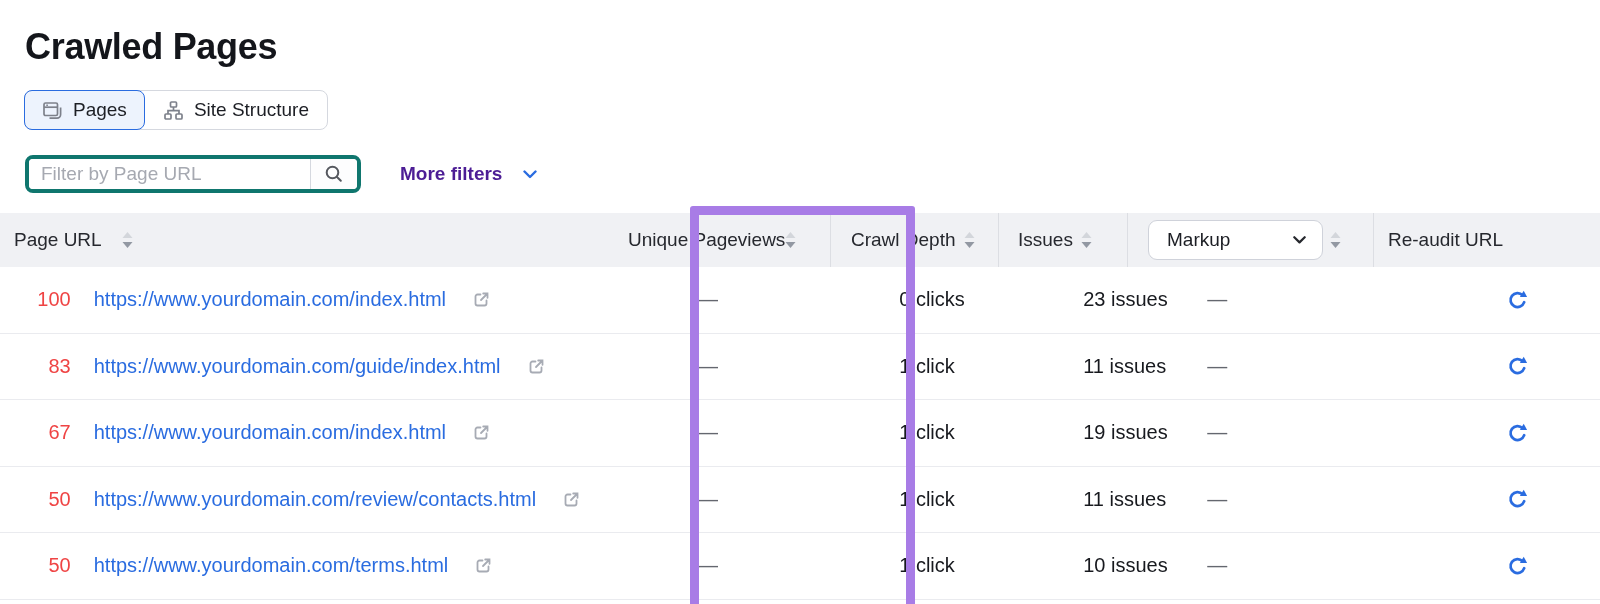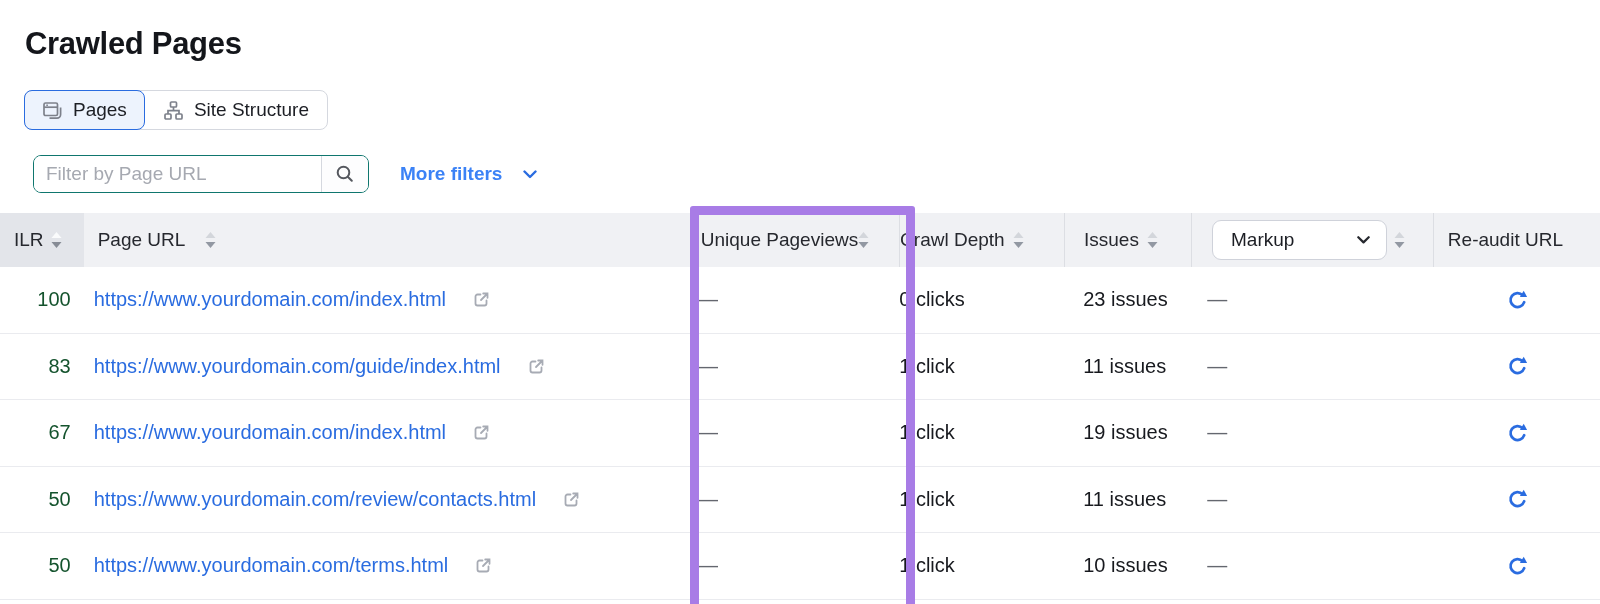--- a/index.html
+++ b/index.html
@@ -1,41 +1,41 @@
 <!DOCTYPE html>
 <html><head>
 <meta charset="utf-8">
 <style>
   * { margin:0; padding:0; box-sizing:border-box; }
   html,body { width:1600px; height:604px; overflow:hidden; background:#ffffff;
               font-family:"Liberation Sans", sans-serif; color:#17191e; }
   .stage { position:absolute; left:0; top:0; width:1600px; height:604px; }
 
   
-  .page-title { position:absolute; left:25px; top:26px; font-size:31px; font-weight:800;
+  .page-title { position:absolute; left:25px; top:26px; font-size:36px; font-weight:800;
                 letter-spacing:-0.3px; color:#14161b; }
 
   
   .seg { position:absolute; left:24px; top:90px; height:40px; display:flex;
          border:1px solid #d5d8df; border-radius:8px; background:#fff; }
   .seg-btn { display:flex; align-items:center; gap:10px; padding:0 18px; height:38px;
              font-size:19px; color:#1c1e24; cursor:pointer; background:transparent; border:none; }
   .seg-btn.active { background:#edf3fd; border:1.5px solid #2a6ce0; border-radius:8px;
                     height:40px; margin:-1px 0 0 -1px; padding:0 17px;text-align:right; }
 
   
   .filter-box { position:absolute; left:25px; top:155px; width:336px; height:38px;
-                border:1px solid #0f766e; border-radius:8px; display:flex; overflow:hidden; background:#fff;margin-left:8px; }
+                border:4px solid #0f766e; border-radius:8px; display:flex; overflow:hidden; background:#fff; }
   .filter-input { flex:1; border:none; outline:none; padding:0 12px; font-size:19px;
                   font-family:"Liberation Sans", sans-serif; color:#1c1e24; }
   .filter-input::placeholder { color:#a6a9b1; }
   .search-btn { width:47px; border:none; border-left:1px solid #d5d8df; background:#fdfdfe;
                 display:flex; align-items:center; justify-content:center; cursor:pointer; }
   .more-filters { position:absolute; left:400px; top:155px; height:38px; display:flex;
-                  align-items:center; gap:21px; color:#3b82f6; font-size:19px; font-weight:700;
+                  align-items:center; gap:21px; color:#4c1d95; font-size:19px; font-weight:700;
                   cursor:pointer; }
 
   
   .thead { position:absolute; left:0; top:213px; width:1600px; height:54px;
            background:#f0f1f4; display:flex; }
   .hcell { display:flex; align-items:center; font-size:19px; color:#26282e; }
   .rows  { position:absolute; left:0; top:267px; width:1600px; }
   .trow  { display:flex; height:66.5px; border-bottom:1px solid #eaebef; background:#fff; }
   .cell  { display:flex; align-items:center; font-size:20px; }
 
@@ -45,27 +45,27 @@
   .col-up  { width:225px; }
   .col-cd  { width:168px; }
   .col-iss { width:129px; }
   .col-mk  { width:246px; }
   .col-ra  { width:170px; }
 
   
   .hcell.col-ilr { background:#e3e5ea; padding-left:14px; gap:7px; cursor:pointer; }
   .hcell.col-url { padding-left:14px; gap:20px; cursor:pointer; }
   .hcell.col-up  { padding-left:23px; cursor:pointer; }
-  .hcell.col-cd  { padding-left:0; gap:8px; border-left:1px solid #dcdee3; cursor:pointer;text-align:right; }
+  .hcell.col-cd  { padding-left:20px; gap:8px; border-left:1px solid #dcdee3; cursor:pointer;text-align:right; }
   .hcell.col-iss { padding-left:19px; gap:8px; border-left:1px solid #dcdee3; cursor:pointer; }
   .hcell.col-mk  { padding-left:20px; gap:7px; border-left:1px solid #dcdee3;text-align:center; }
   .hcell.col-ra  { padding-left:14px; border-left:1px solid #dcdee3; }
 
   
-  .cell.col-ilr { justify-content:flex-end; padding-right:13px; color:#14532d; }
+  .cell.col-ilr { justify-content:flex-end; padding-right:13px; color:#ef4444; }
   .cell.col-url { padding-left:10px; gap:25px; }
   .cell.col-up  { padding-left:20px; color:#64676f; }
   .cell.col-cd  { }
   .cell.col-iss { padding-left:19px; }
   .cell.col-mk  { padding-left:16px; color:#64676f; }
   .cell.col-ra  { justify-content:center; }
 
   .url-link { color:#2a6ce0; text-decoration:none; font-size:20px; cursor:pointer; }
   .ext-btn, .refresh-btn { background:none; border:none; cursor:pointer; display:flex;
                            align-items:center; justify-content:center; padding:2px; }
@@ -120,27 +120,20 @@
   </div>
 
   <div class="more-filters">
     <span>More filters</span>
     <svg width="14" height="9" viewBox="0 0 14 9" fill="none" stroke="#2a6ce0" stroke-width="2.4" stroke-linecap="round" stroke-linejoin="round">
       <path d="M1.5 1.5 L7 7 L12.5 1.5"></path>
     </svg>
   </div>
 
   <div class="thead">
-    <div class="hcell col-ilr">
-      <span>ILR</span>
-      <svg class="sort-icon" width="11" height="16" viewBox="0 0 11 16">
-        <polygon points="5.5,0 10.5,6 0.5,6" fill="#fafbfc"></polygon>
-        <polygon points="0.5,10 10.5,10 5.5,16" fill="#868b95"></polygon>
-      </svg>
-    </div>
     <div class="hcell col-url">
       <span>Page URL</span>
       <svg class="sort-icon" width="11" height="16" viewBox="0 0 11 16">
         <polygon points="5.5,0 10.5,6 0.5,6" fill="#d3d6db"></polygon>
         <polygon points="0.5,10 10.5,10 5.5,16" fill="#9298a2"></polygon>
       </svg>
     </div>
     <div class="hcell col-up">
       <span>Unique Pageviews</span>
       <svg class="sort-icon" width="11" height="16" viewBox="0 0 11 16">

